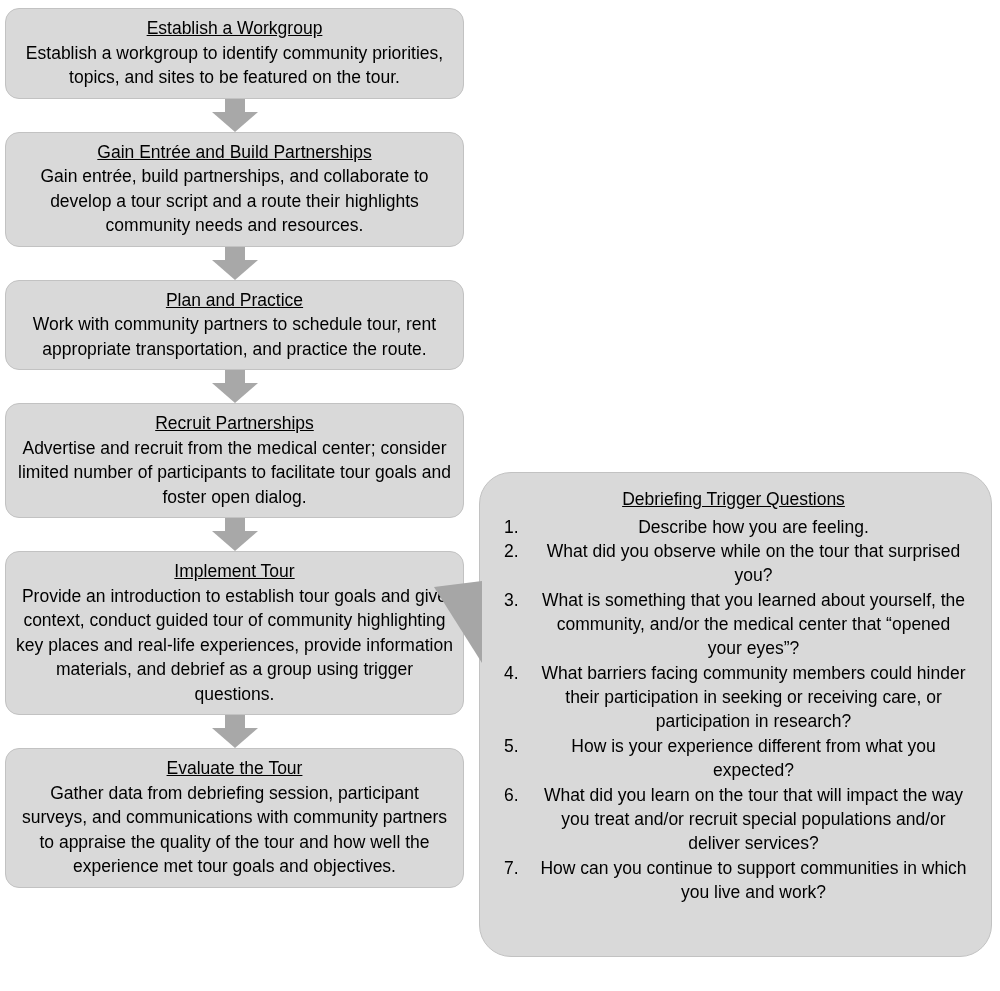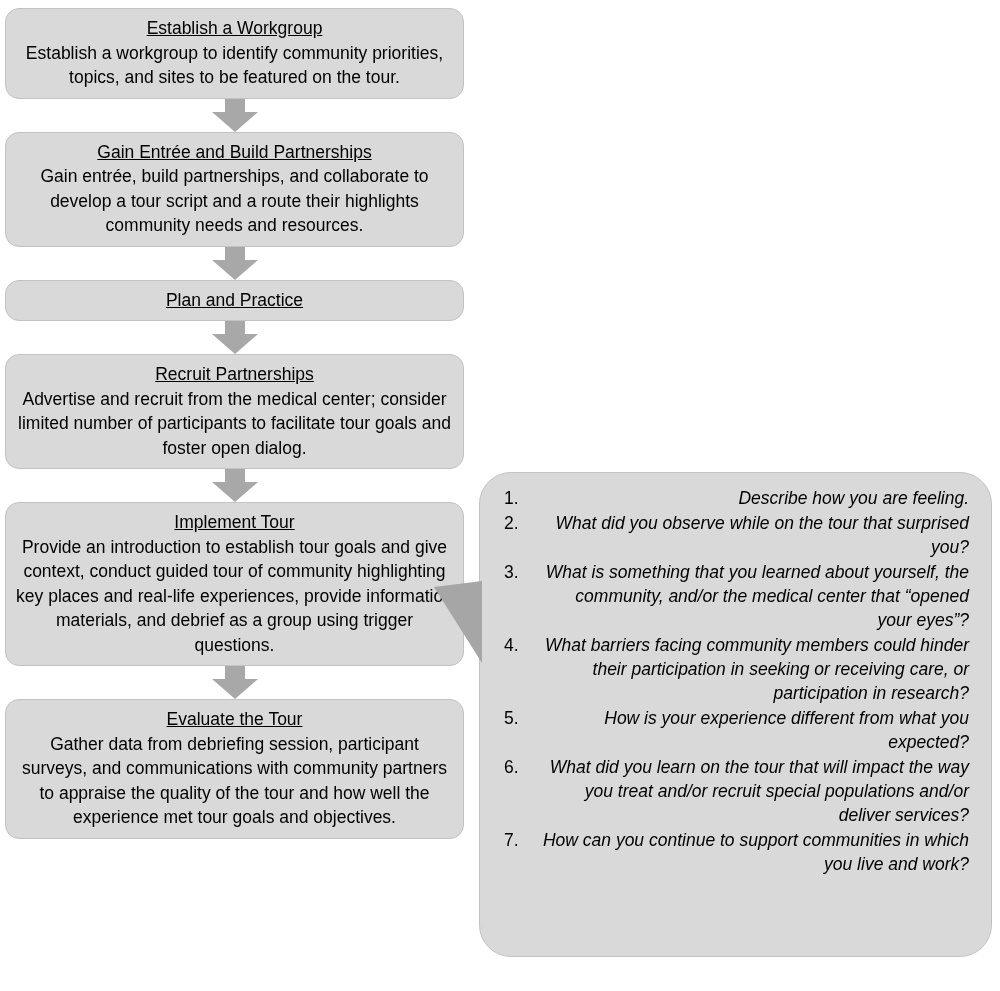--- a/index.html
+++ b/index.html
@@ -101,23 +101,22 @@
     line-height: 1.37;
     margin-bottom: 1px;
   }
   .question-num {
     flex: 0 0 26px;
     text-align: left;
     padding-left: 6px;
   }
   .question-text {
     flex: 1;
-    text-align: right;
+    text-align: center;
     padding-left: 8px;
-    font-style: italic;
   }
 </style>
 </head>
 <body>
 
 <div class="canvas">
 
   <div class="flow-column">
 
     <div class="step">
@@ -135,20 +134,21 @@
       <div class="step-body">Gain entrée, build partnerships, and collaborate to develop a tour script and a route their highlights community needs and resources.</div>
     </div>
 
     <div class="arrow">
       <div class="arrow-shaft"></div>
       <div class="arrow-head"></div>
     </div>
 
     <div class="step">
       <div class="step-title">Plan and Practice</div>
+      <div class="step-body">Work with community partners to schedule tour, rent appropriate transportation, and practice the route.</div>
     </div>
 
     <div class="arrow">
       <div class="arrow-shaft"></div>
       <div class="arrow-head"></div>
     </div>
 
     <div class="step">
       <div class="step-title">Recruit Partnerships</div>
       <div class="step-body">Advertise and recruit from the medical center; consider limited number of participants to facilitate tour goals and foster open dialog.</div>
@@ -171,20 +171,21 @@
 
     <div class="step">
       <div class="step-title">Evaluate the Tour</div>
       <div class="step-body">Gather data from debriefing session, participant surveys, and communications with community partners to appraise the quality of the tour and how well the experience met tour goals and objectives.</div>
     </div>
 
   </div>
 
   <div class="callout">
     <div class="callout-pointer"></div>
+    <div class="callout-title">Debriefing Trigger Questions</div>
 
     <div class="question-list">
 
       <div class="question-item">
         <span class="question-num">1.</span>
         <span class="question-text">Describe how you are feeling.</span>
       </div>
 
       <div class="question-item">
         <span class="question-num">2.</span>

